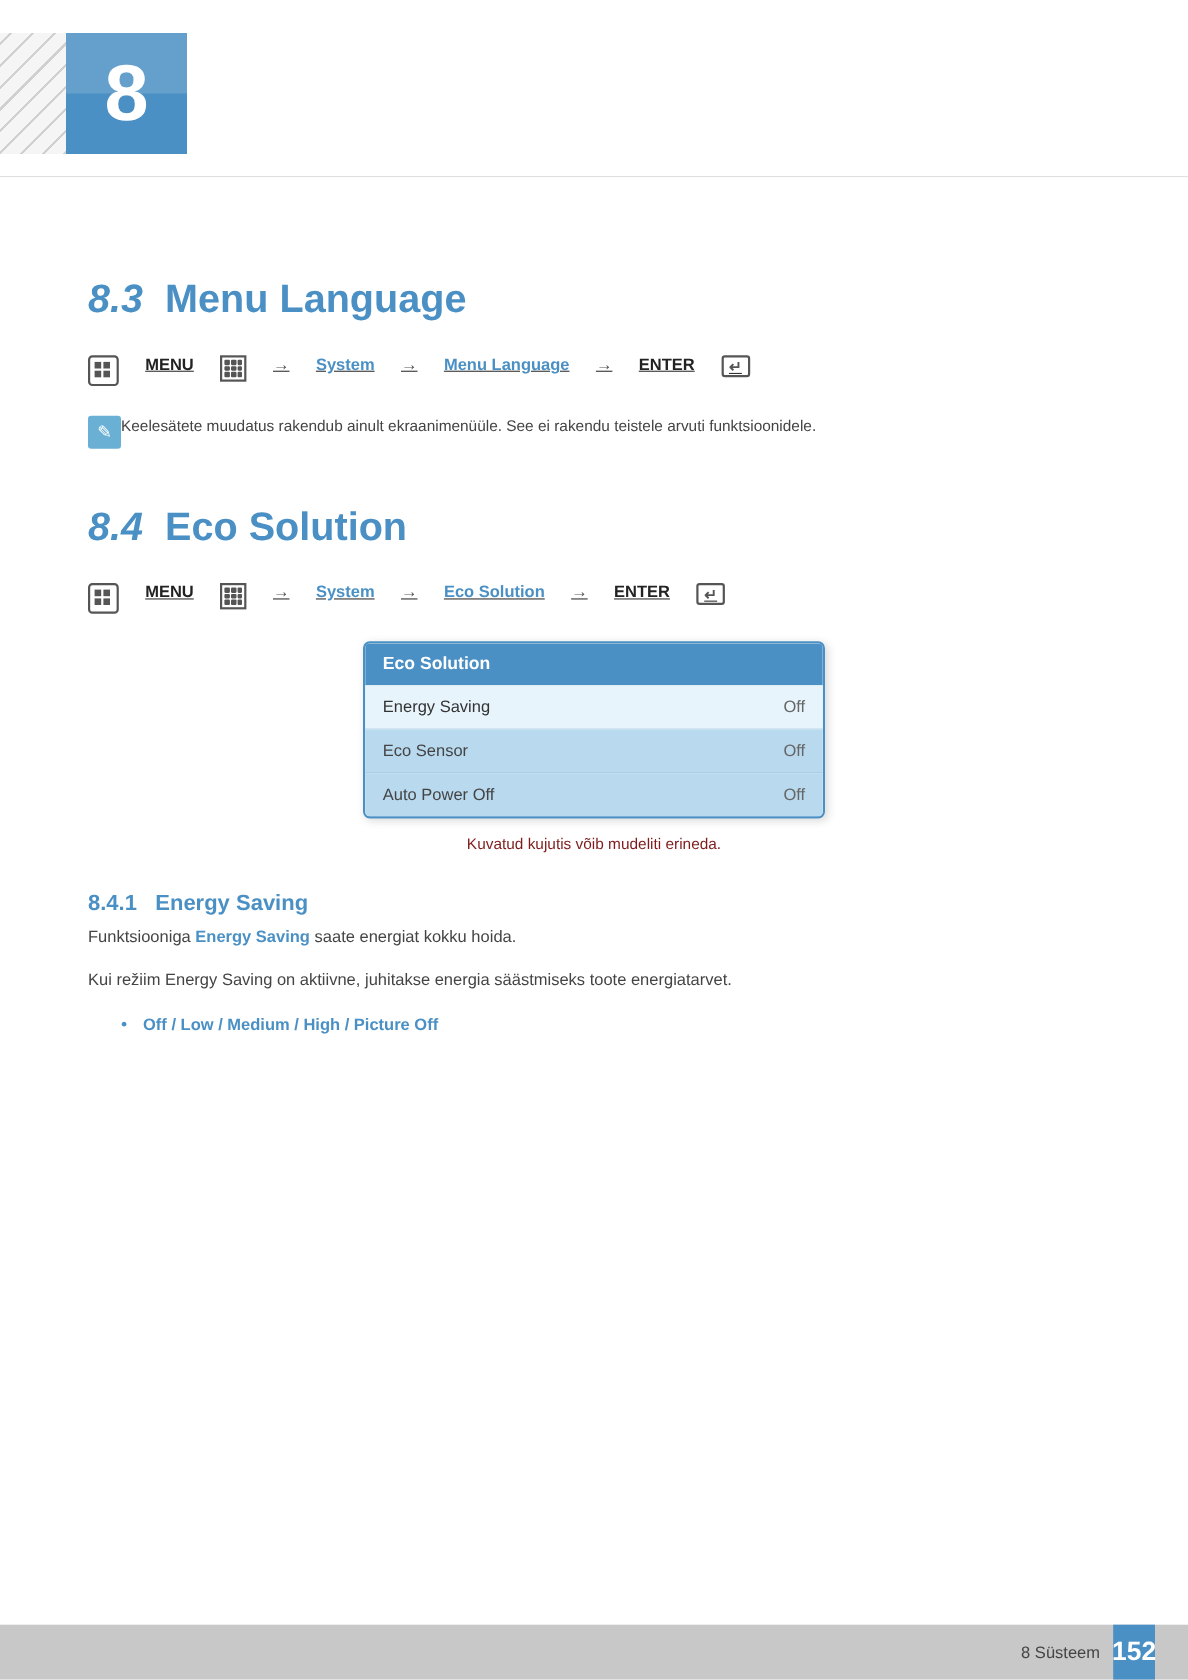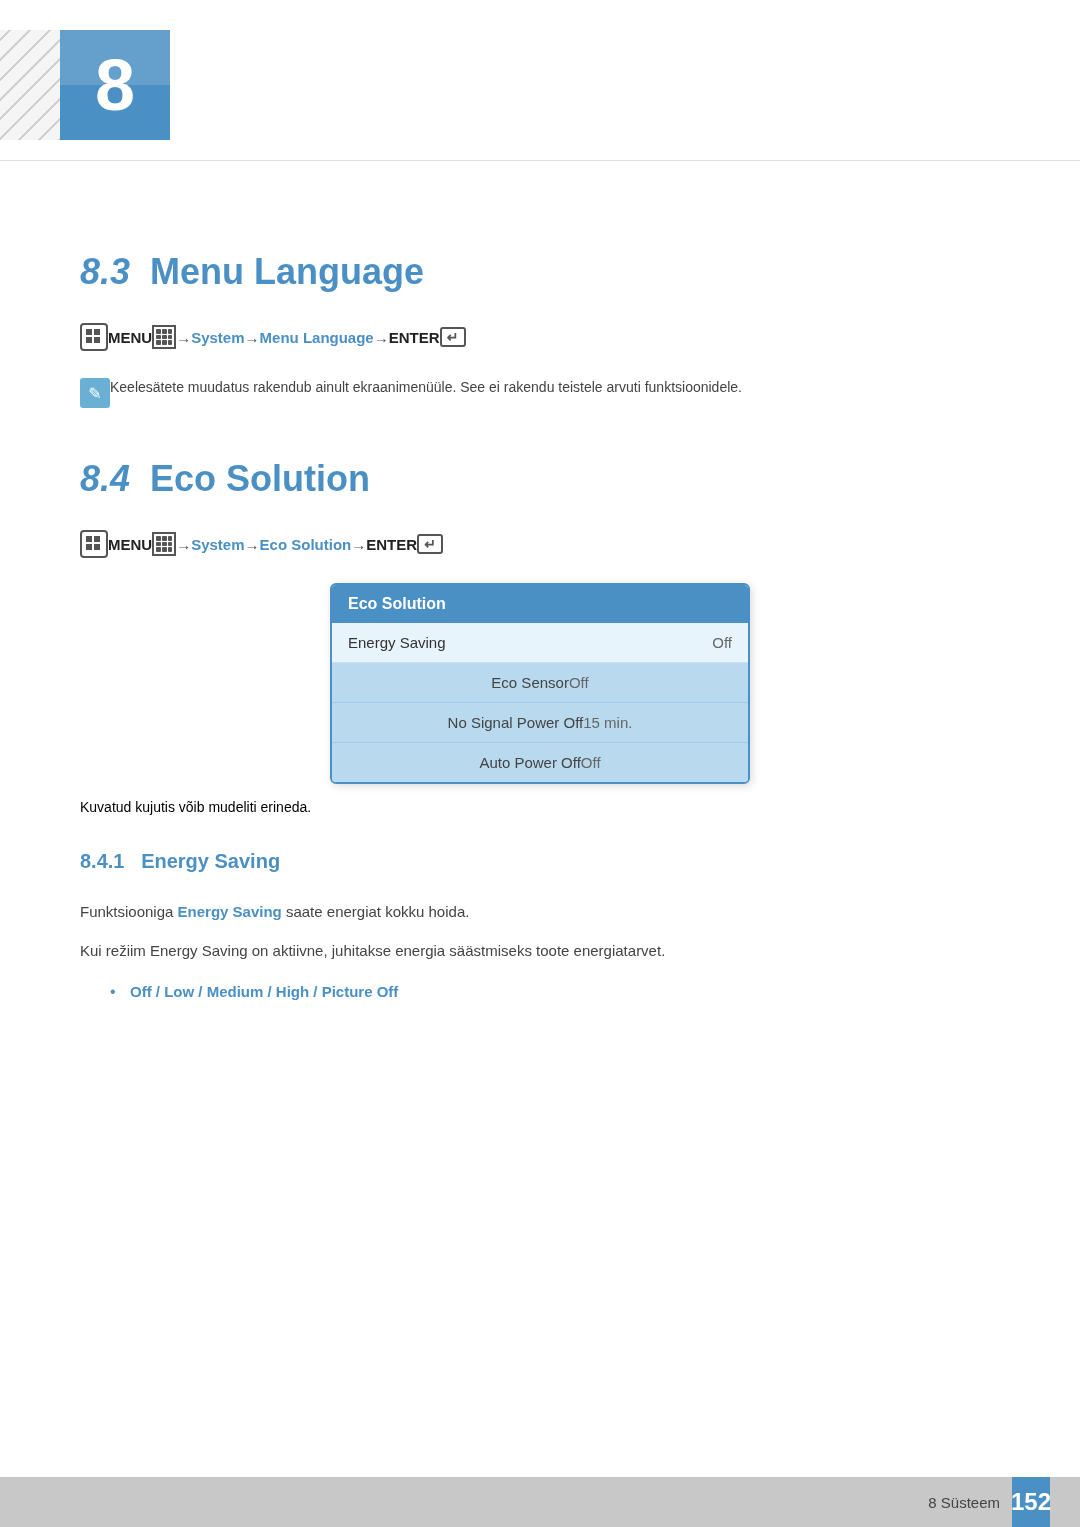--- a/index.html
+++ b/index.html
@@ -91,25 +91,26 @@
     .section-number {
       font-size: 36px;
       font-weight: bold;
       color: #4a90c4;
       font-style: italic;
     }
 
     
     .nav-path {
       display: flex;
-      align-items: center;
-      gap: 0;
+      align-items: flex-start;
+      gap: 24px;
       margin-bottom: 25px;
       font-size: 15px;
       font-weight: bold;
+      text-decoration: underline;
     }
 
     .nav-icon {
       width: 28px;
       height: 28px;
       border: 2px solid #555;
       border-radius: 4px;
       display: inline-flex;
       align-items: center;
       justify-content: center;
@@ -235,45 +236,44 @@
     }
 
     .eco-dialog-row.active {
       background: #e8f4fb;
       color: #333;
     }
 
     .eco-dialog-row.inactive {
       background: #b8d9ee;
       color: #444;
-      justify-content: center;
     }
 
     .eco-dialog-row .row-label {
       font-size: 15px;
     }
 
     .eco-dialog-row .row-value {
       font-size: 15px;
       color: #666;
     }
 
     .caption-text {
-      text-align: left;
+      text-align: center;
       font-size: 14px;
-      color: #000000;
+      color: #7f1d1d;
       margin-bottom: 35px;
     }
 
     
     .subsection-heading {
       font-size: 20px;
       font-weight: bold;
       color: #4a90c4;
-      margin-bottom: 27px;
+      margin-bottom: 7px;
       margin-top: 10px;
     }
 
     
     .bullet-list {
       list-style: none;
       margin: 10px 0 10px 30px;
     }
 
     .bullet-list li {
@@ -421,24 +421,20 @@
     <div class="eco-dialog-title">Eco Solution</div>
     <div class="eco-dialog-row active">
       <span class="row-label">Energy Saving</span>
       <span class="row-value">Off</span>
     </div>
     <div class="eco-dialog-row inactive">
       <span class="row-label">Eco Sensor</span>
       <span class="row-value">Off</span>
     </div>
     <div class="eco-dialog-row inactive">
-      <span class="row-label">No Signal Power Off</span>
-      <span class="row-value">15 min.</span>
-    </div>
-    <div class="eco-dialog-row inactive">
       <span class="row-label">Auto Power Off</span>
       <span class="row-value">Off</span>
     </div>
   </div>
 
   <p class="caption-text">Kuvatud kujutis võib mudeliti erineda.</p>
 
   <div class="subsection-heading">
     <span>8.4.1</span>
     &nbsp;

